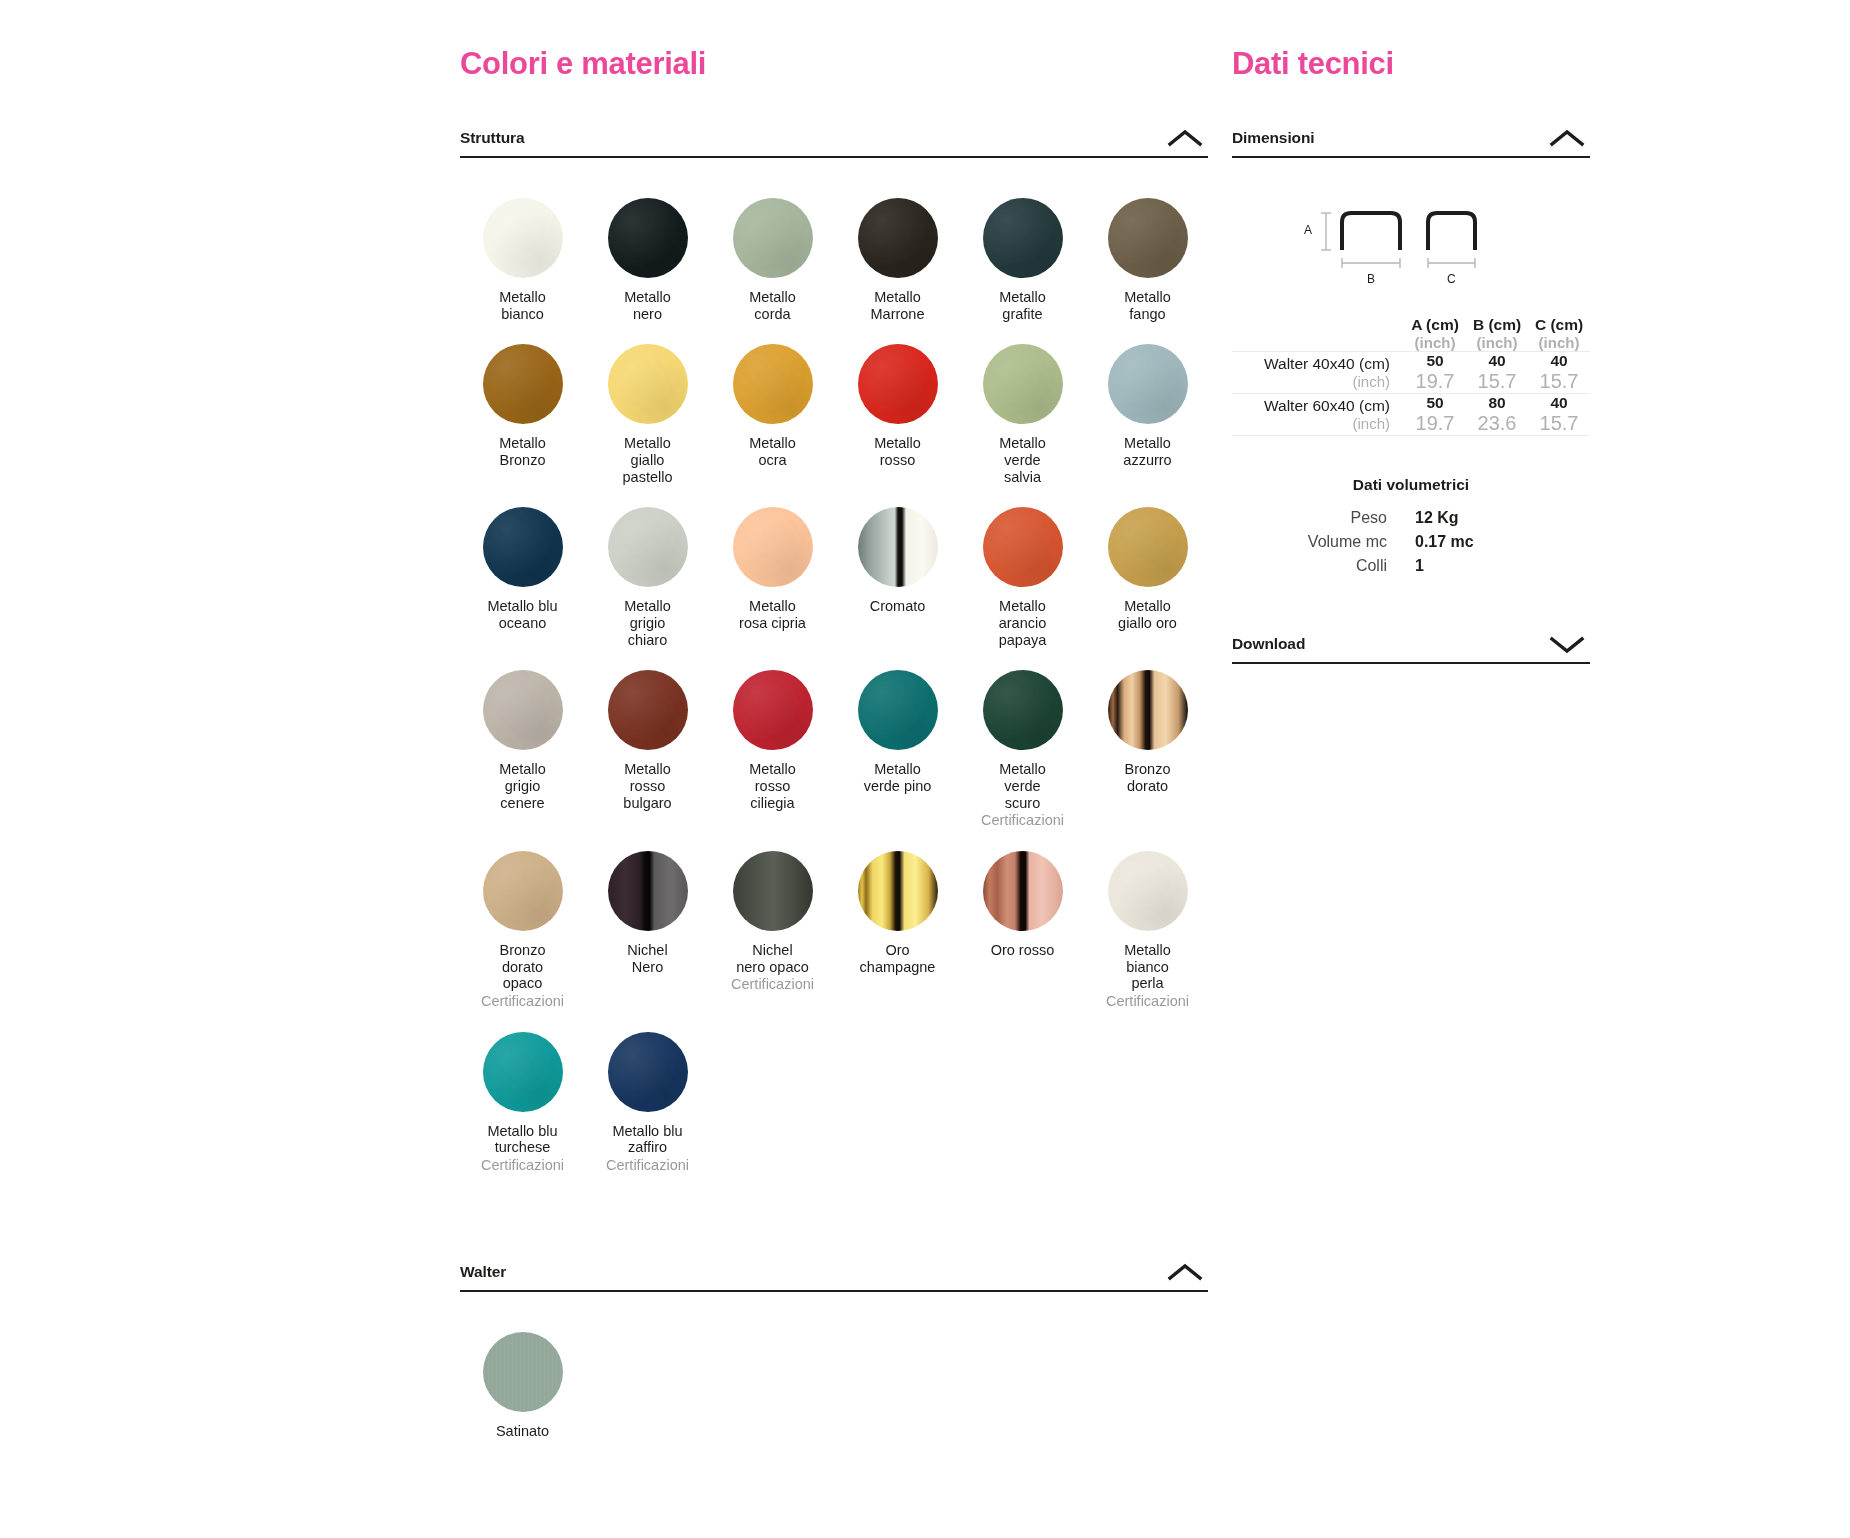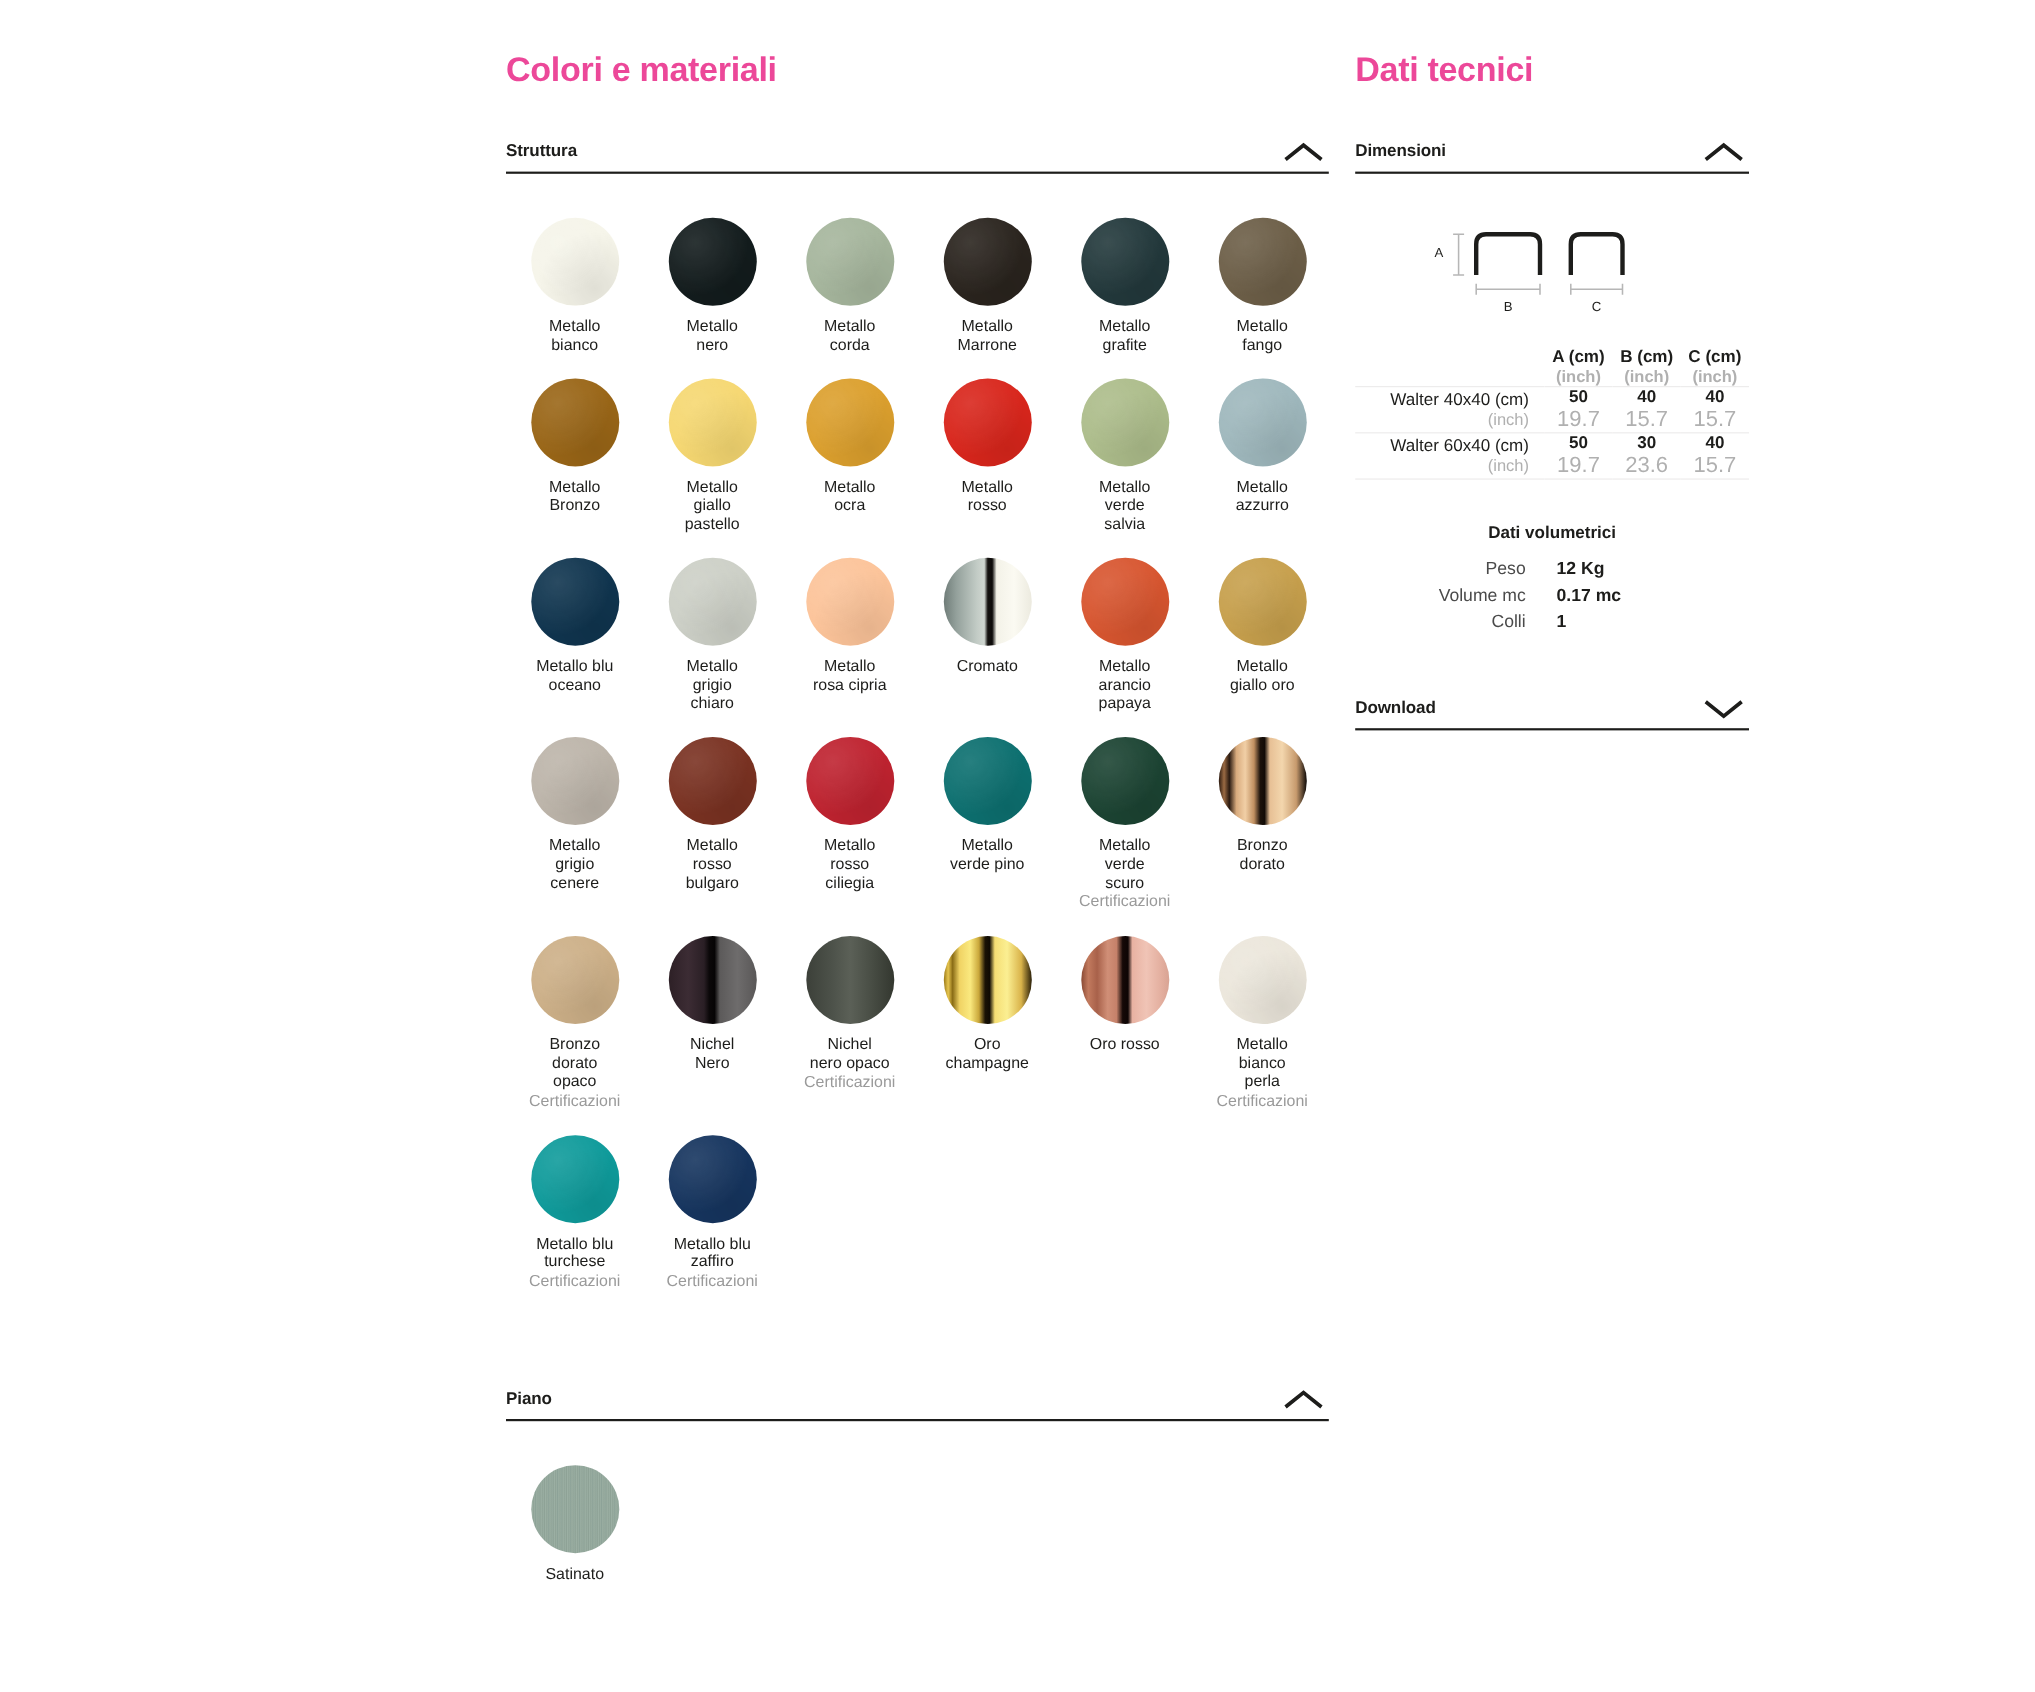--- a/index.html
+++ b/index.html
@@ -334,21 +334,21 @@
           <div class="swatch-cell">
             <div class="swatch flat" style="background: rgb(22, 53, 95);"></div>
             <div class="sw-label">Metallo blu<br>zaffiro</div>
             <div class="sw-cert">Certificazioni</div>
           </div>
         </div>
     </div>
 
     <div class="piano-wrap">
       <div class="acc">
-        <span class="acc-title">Piano</span>
+        <span class="acc-title">Walter</span>
         <svg class="chev" viewBox="0 0 46 22">
           <path d="M8 17 L23 5 L38 17"></path>
         </svg>
       </div>
       <div class="swatch-grid piano-grid" id="grid-piano">
           <div class="swatch-cell">
             <div class="swatch metal" style="background: repeating-linear-gradient(90deg, rgb(142, 162, 150) 0px, rgb(156, 176, 164) 1px, rgb(144, 164, 152) 2px, rgb(153, 173, 161) 3px, rgb(138, 160, 150) 4px);"></div>
             <div class="sw-label">Satinato</div>
           </div>
         </div>
@@ -438,21 +438,21 @@
             <tr class="dim-row">
               <td class="rowname">
                 <span class="nm">Walter 60x40 (cm)</span>
                 <span class="inch">(inch)</span>
               </td>
               <td class="val">
                 <span class="cm">50</span>
                 <span class="in">19.7</span>
               </td>
               <td class="val">
-                <span class="cm">30</span>
+                <span class="cm">80</span>
                 <span class="in">23.6</span>
               </td>
               <td class="val">
                 <span class="cm">40</span>
                 <span class="in">15.7</span>
               </td>
             </tr>
           </tbody>
       </table>
 

